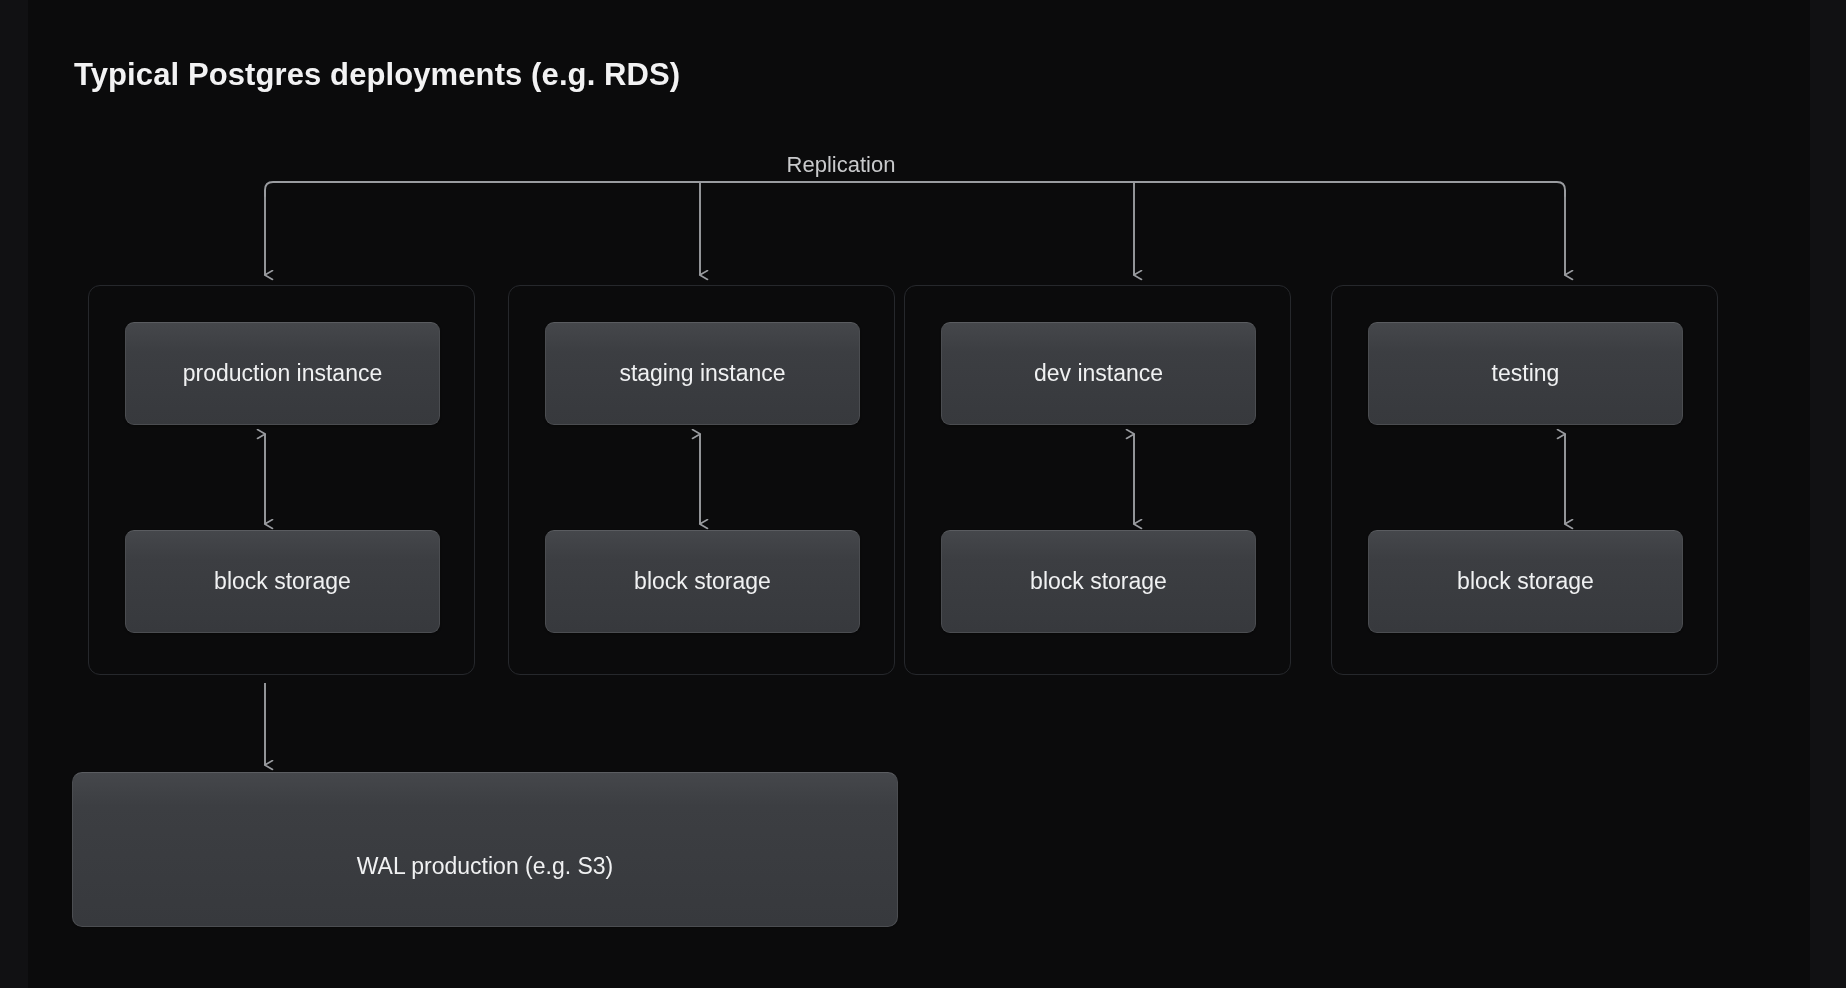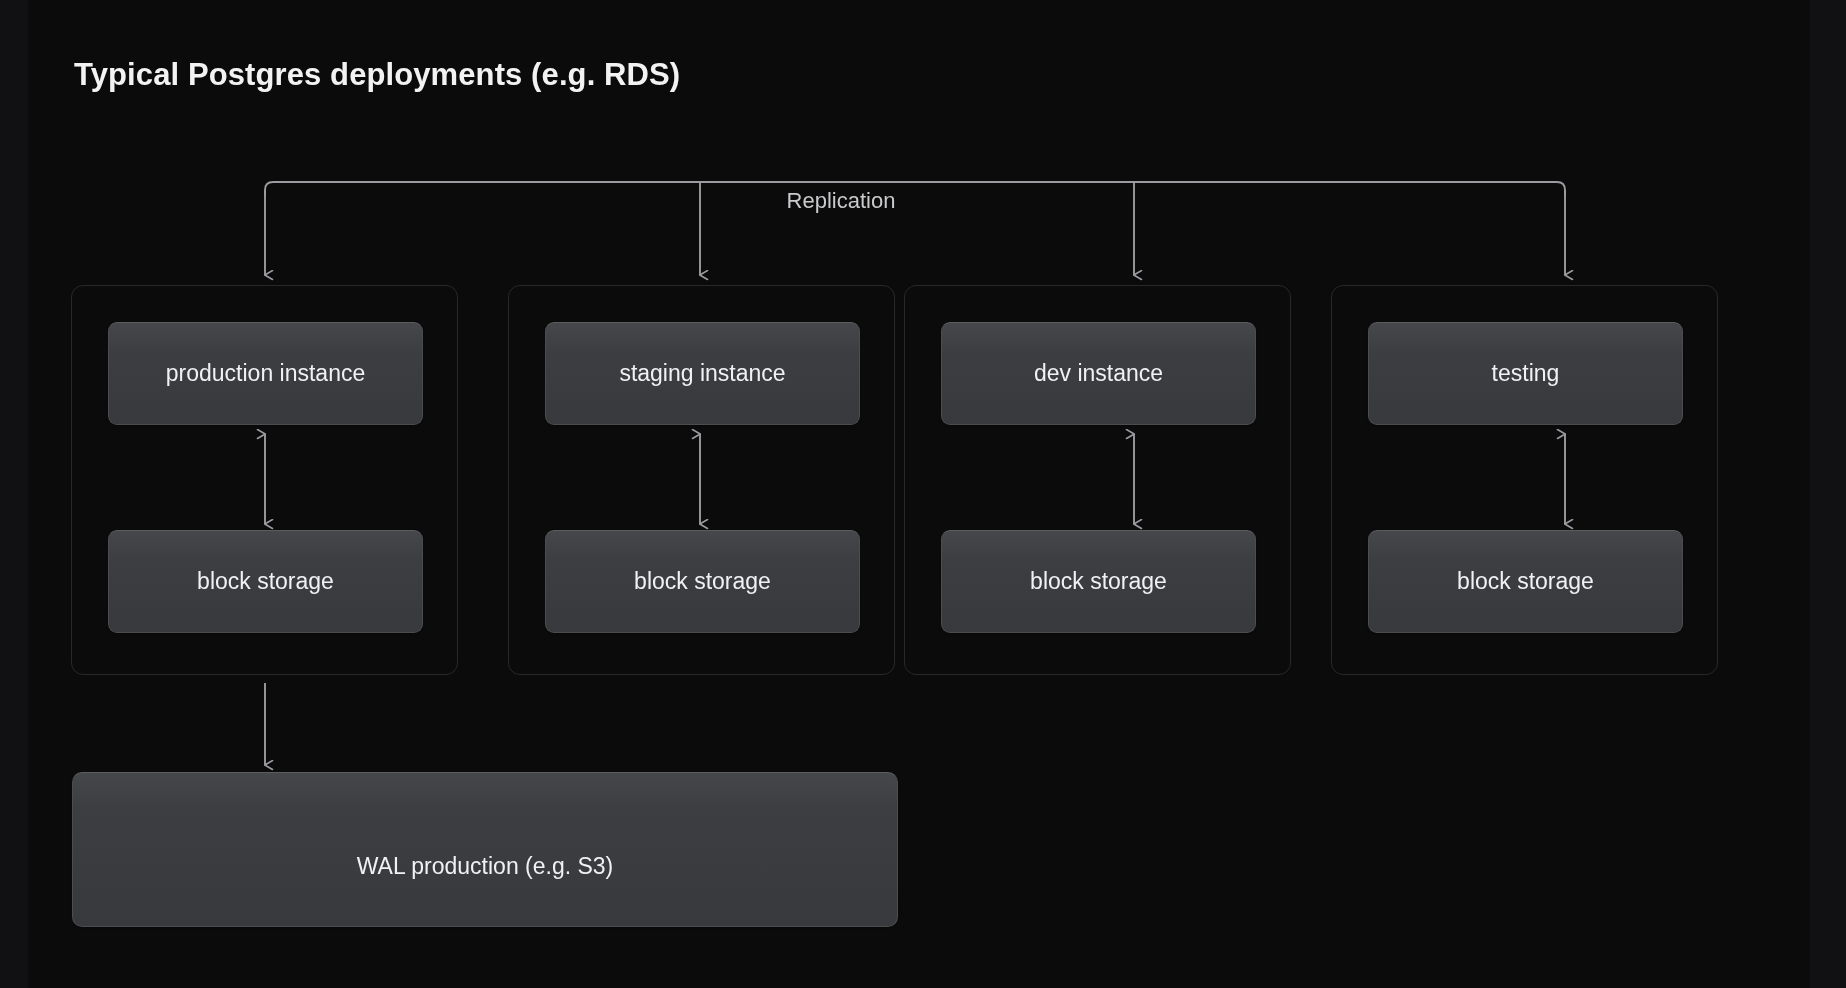--- a/index.html
+++ b/index.html
@@ -50,34 +50,33 @@
   }
 
   #replication-label {
     position: absolute;
     left: 841px;
     top: 152px;
     transform: translateX(-50%);
     font-size: 22px;
     color: #c9cacc;
     white-space: nowrap;
-    margin-top: 36px;
   }
 
   
   .group {
     position: absolute;
     top: 285px;
     width: 387px;
     height: 390px;
     border: 1px solid #26282c;
     border-radius: 12px;
     background: transparent;
   }
-  #group-0 { left: 71px; }
+  #group-0 { left: 88px; }
   #group-1 { left: 508px; padding-left: 24px; }
   #group-2 { left: 904px; }
   #group-3 { left: 1331px; text-decoration: underline; }
 
   
   .node {
     position: absolute;
     left: 36px;
     width: 315px;
     height: 103px;

